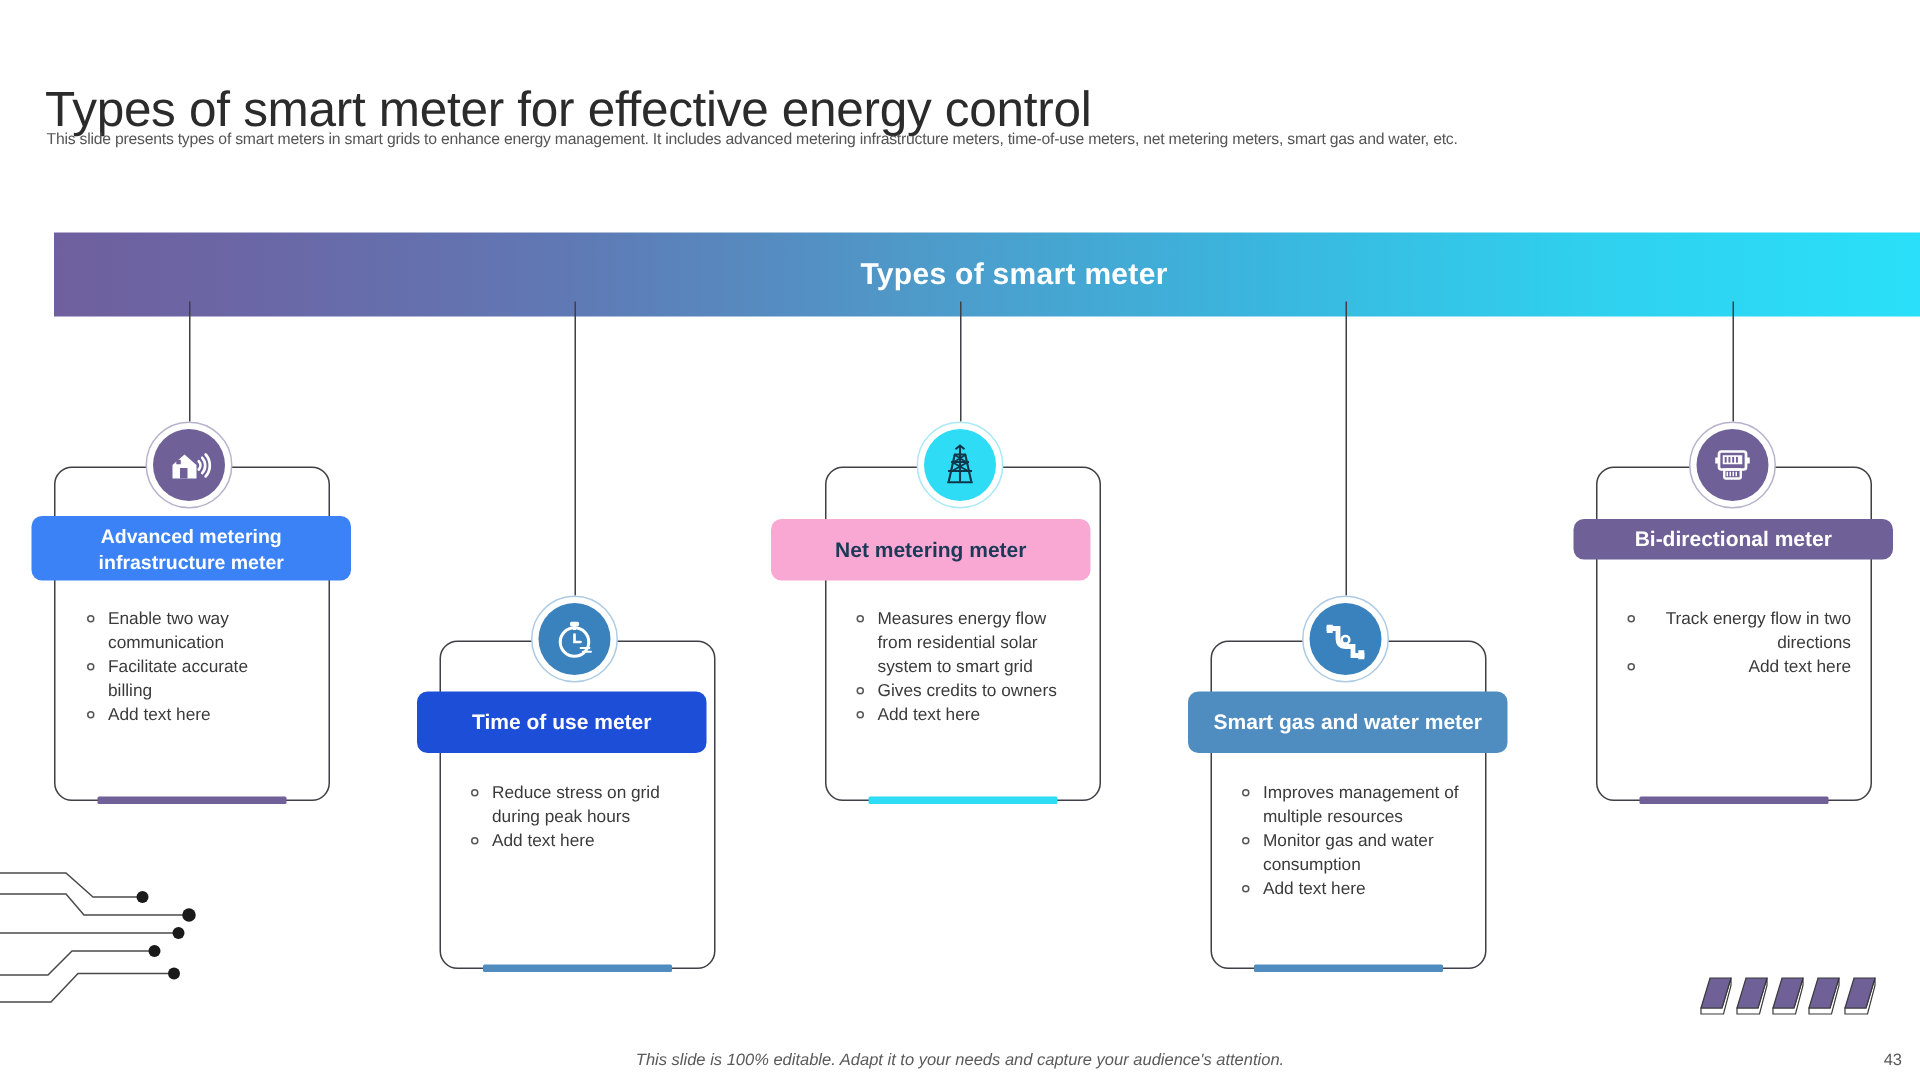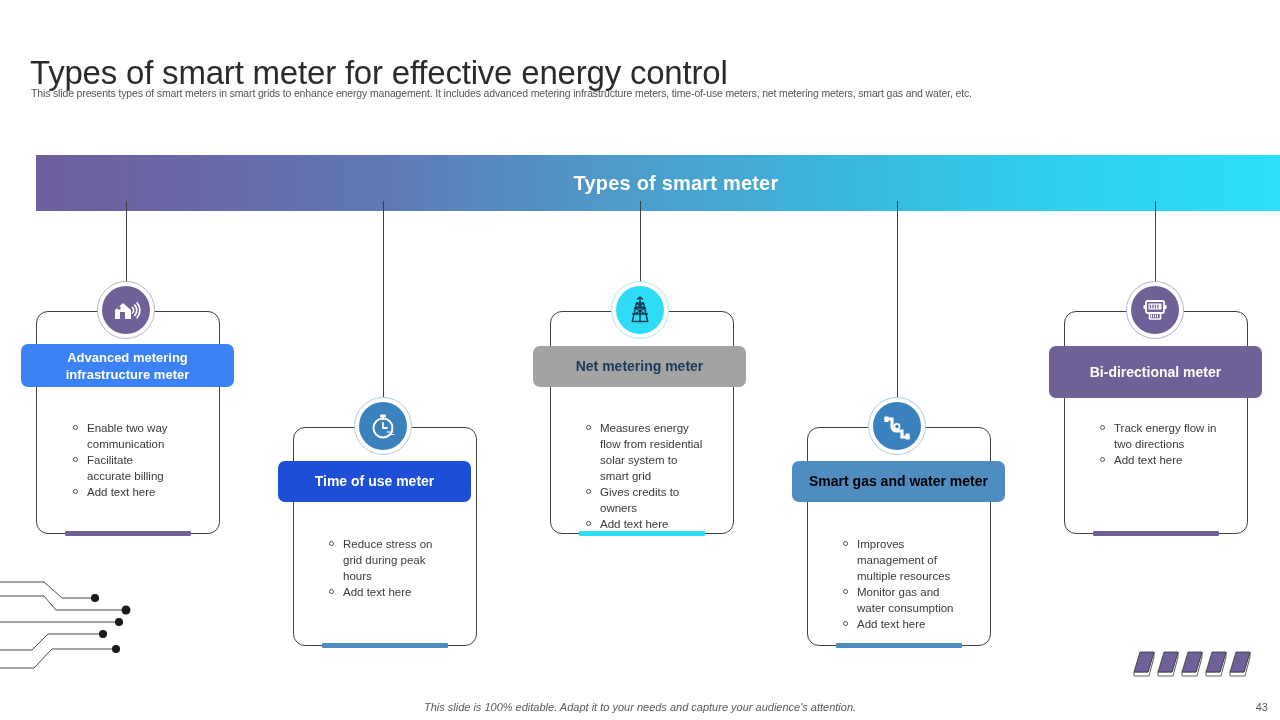--- a/index.html
+++ b/index.html
@@ -59,21 +59,21 @@
     font-weight:bold;
     line-height:17px;
     box-sizing:border-box;
     padding:4px 6px;
   }
   .bullets{
     position:absolute;
     font-size:11.5px;line-height:16px;
     color:#3a3a3a;
   }
-  .bullets ul{margin:15px;padding:0 0 0 20px;list-style:none;}
+  .bullets ul{margin:0;padding:0 0 0 20px;list-style:none;}
   .bullets li{position:relative;margin-bottom:0px;}
   .bullets li:before{
     content:"";position:absolute;left:-14px;top:5px;
     width:5px;height:5px;border:1px solid #555;border-radius:50%;
     box-sizing:border-box;
   }
 
   
   .icon-circle{
     position:absolute;width:58px;height:58px;border-radius:50%;
@@ -163,21 +163,21 @@
       <rect x="14" y="6" width="2" height="3" fill="#ffffff"></rect>
       <path d="M15 12 L15 17 L19 17" stroke="#ffffff" stroke-width="1.8" fill="none" stroke-linecap="round"></path>
       <path d="M19 21 L25 21 M20.5 23.5 L26 23.5" stroke="#ffffff" stroke-width="1.2" stroke-linecap="round"></path>
     </svg>
   </div>
 </div>
 
 <div class="card" style="left:550px;top:311px;width:184px;height:223px;">
   <div class="accent-bar" style="background:#2fdcf5;"></div>
 </div>
-<div class="badge" style="left:533px;top:346px;width:213px;height:41px;background:#a3a3a3;color:#1b3a57;font-size:14px;">
+<div class="badge" style="left:514px;top:346px;width:213px;height:41px;background:#f9a8d4;color:#1b3a57;font-size:14px;">
   <span>Net metering meter</span>
 </div>
 <div class="bullets" style="left:565px;top:405px;width:155px;">
   <ul>
     <li>Measures energy flow from residential solar system to smart grid</li>
     <li>Gives credits to owners</li>
     <li>Add text here</li>
   </ul>
 </div>
 <div class="icon-circle" style="left:611px;top:281px;border:1px solid #a9e9f5;">
@@ -189,21 +189,21 @@
       <path d="M11 8 L19 13 M19 8 L11 13 M9.6 13 L20.4 19 M20.4 13 L9.6 19" stroke="#10364a" stroke-width="1.1"></path>
       <path d="M12 4.5 L15 2 L18 4.5" stroke="#10364a" stroke-width="1.3" fill="none"></path>
       <path d="M6.5 26.5 L23.5 26.5" stroke="#10364a" stroke-width="1.4"></path>
     </svg>
   </div>
 </div>
 
 <div class="card" style="left:807px;top:427px;width:184px;height:219px;">
   <div class="accent-bar" style="background:#4f8cc0;"></div>
 </div>
-<div class="badge" style="left:792px;top:461px;width:213px;height:41px;background:#4f8cc0;color:#000000;font-size:14px;">
+<div class="badge" style="left:792px;top:461px;width:213px;height:41px;background:#4f8cc0;color:#ffffff;font-size:14px;">
   <span>Smart gas and water meter</span>
 </div>
 <div class="bullets" style="left:822px;top:521px;width:155px;">
   <ul>
     <li>Improves management of multiple resources</li>
     <li>Monitor gas and water consumption</li>
     <li>Add text here</li>
   </ul>
 </div>
 <div class="icon-circle" style="left:868px;top:397px;border:1px solid #aecbe4;">
@@ -214,24 +214,24 @@
       <rect x="23.5" y="22.5" width="4" height="6" fill="#ffffff"></rect>
       <circle cx="15" cy="15.5" r="3.4" fill="#ffffff"></circle>
       <circle cx="15" cy="15.5" r="1.7" fill="#3a82bd"></circle>
     </svg>
   </div>
 </div>
 
 <div class="card" style="left:1064px;top:311px;width:184px;height:223px;">
   <div class="accent-bar" style="background:#6f6097;"></div>
 </div>
-<div class="badge" style="left:1049px;top:346px;width:213px;height:52px;background:#6f6097;color:#ffffff;font-size:14px;">
+<div class="badge" style="left:1049px;top:346px;width:213px;height:27px;background:#6f6097;color:#ffffff;font-size:14px;">
   <span>Bi-directional meter</span>
 </div>
-<div class="bullets" style="left:1079px;top:405px;width:155px;">
+<div class="bullets" style="left:1079px;top:405px;width:155px;text-align:right;">
   <ul>
     <li>Track energy flow in two directions</li>
     <li>Add text here</li>
   </ul>
 </div>
 <div class="icon-circle" style="left:1126px;top:281px;border:1px solid #b9b2cd;">
   <div class="icon-inner" style="background:#6f6097;">
     <svg width="30" height="30" viewBox="0 0 30 30">
       <rect x="6" y="6" width="18" height="12" rx="1.5" fill="none" stroke="#ffffff" stroke-width="1.8"></rect>
       <rect x="8.5" y="8.5" width="13" height="6" fill="#ffffff"></rect>

